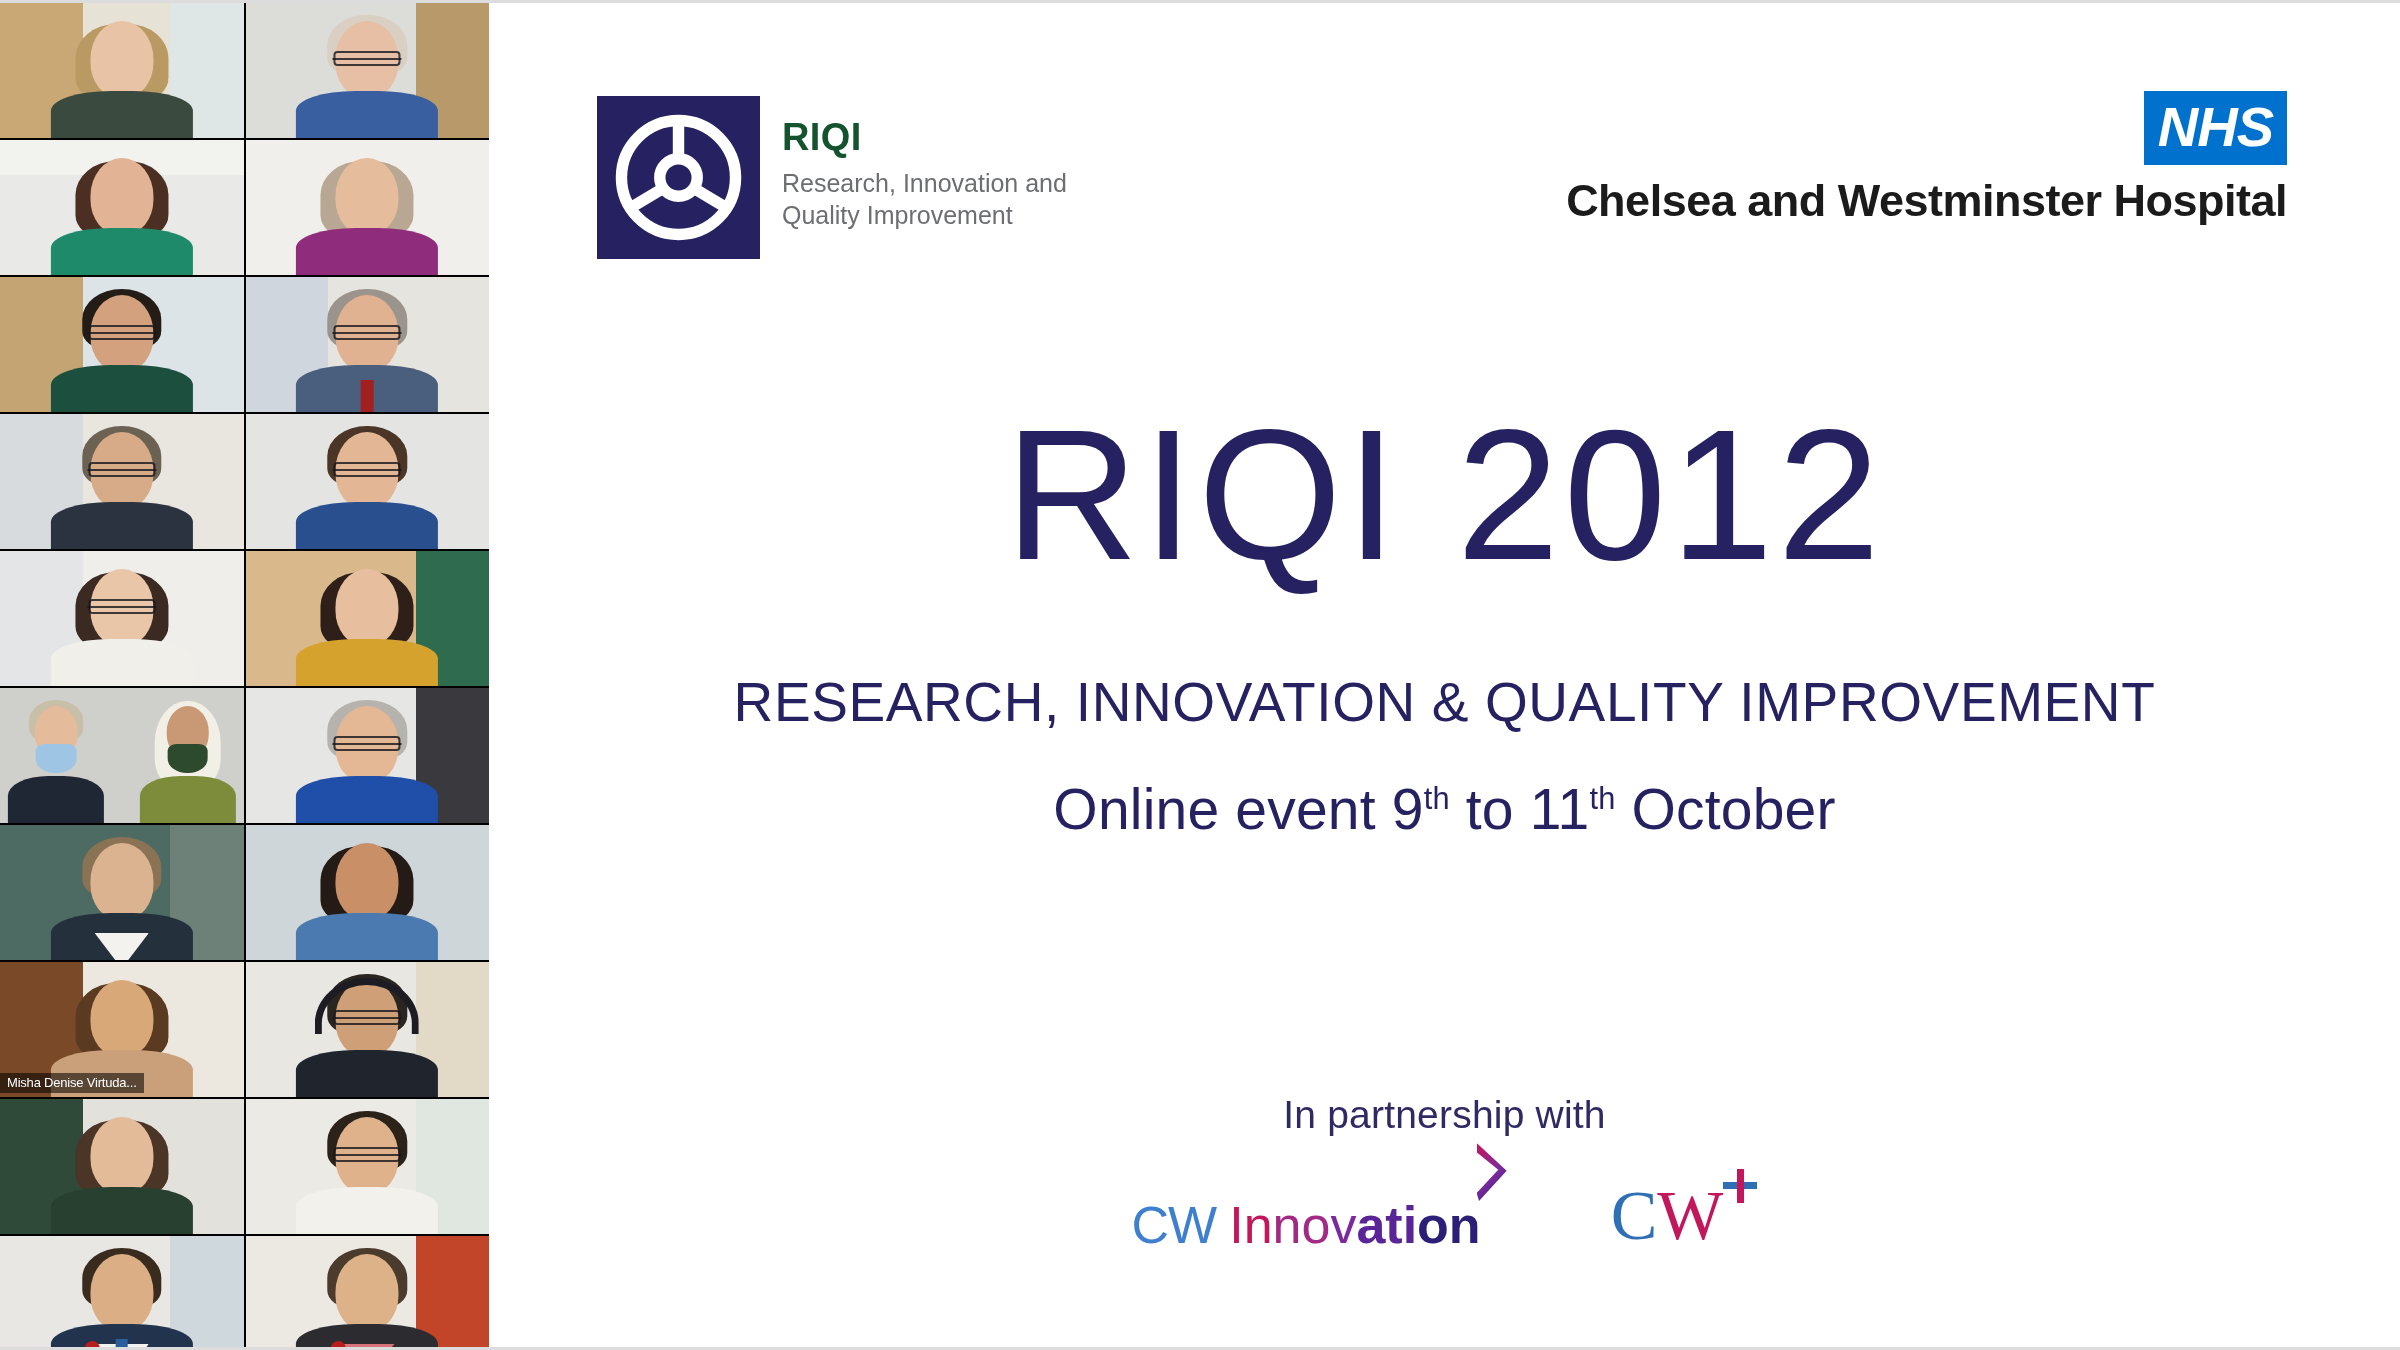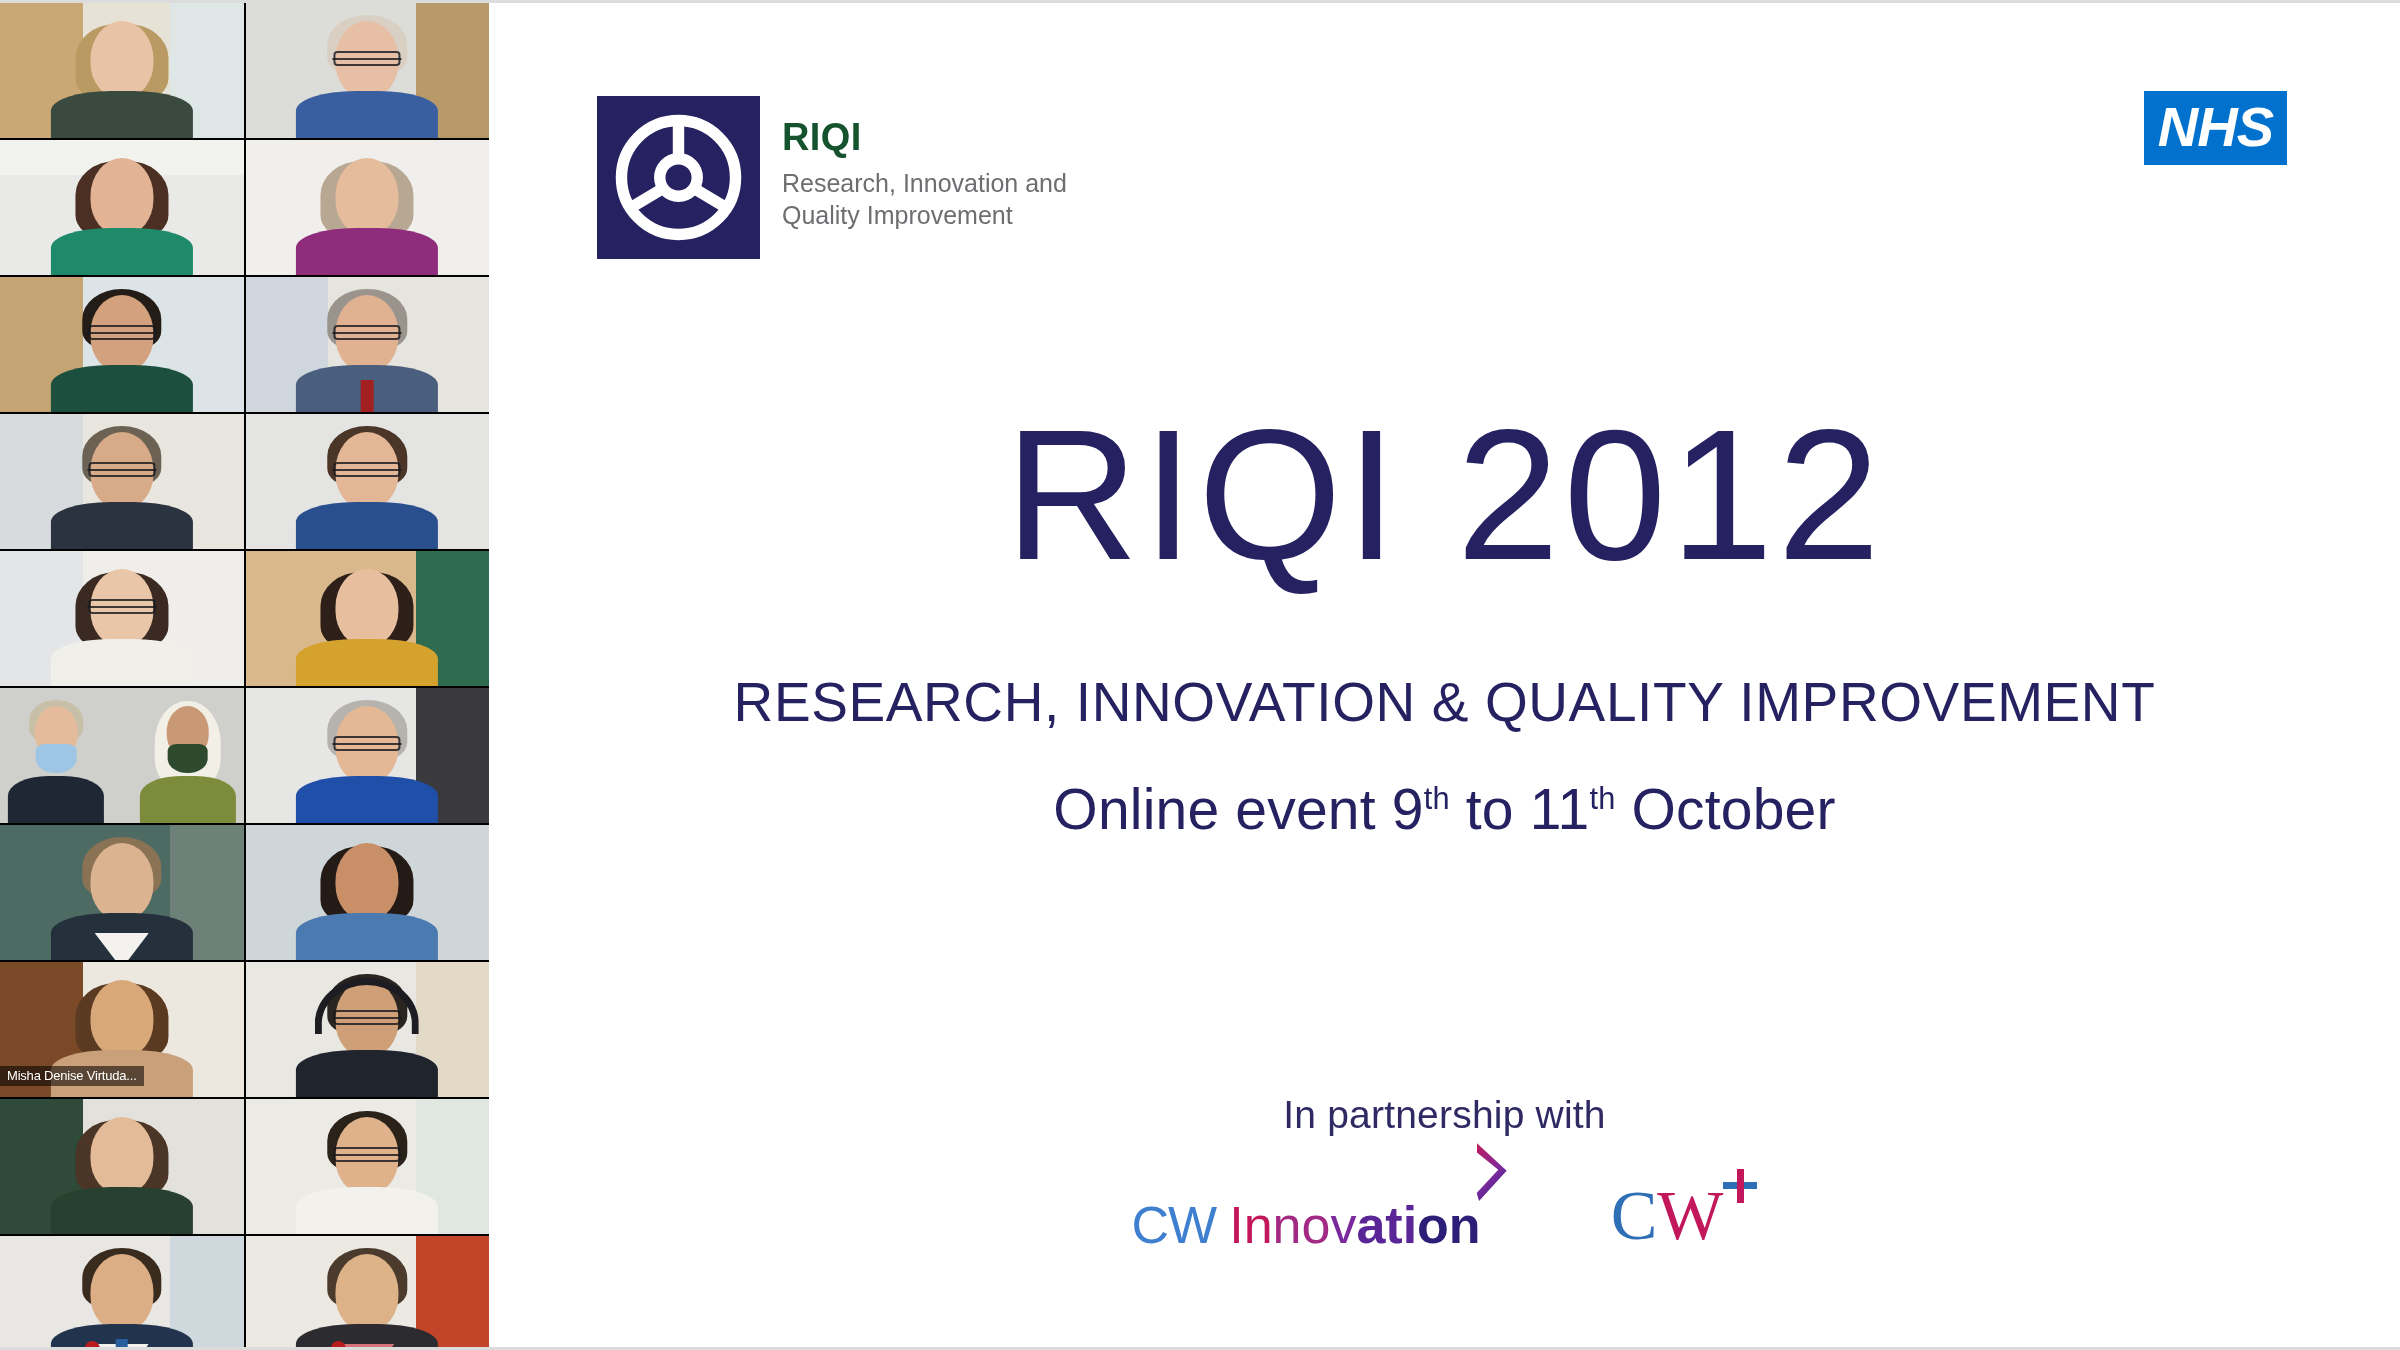--- a/index.html
+++ b/index.html
@@ -110,21 +110,21 @@
     width:11%; padding-bottom:11%; height:0; border-radius:50%;
     background:#b81c1c;
   }
   .dual .person { width:38%; }
   .dual .p2 { left:auto; right:4%; transform:none; }
   .dual .p1 { left:4%; transform:none; }
 
   .namebar {
     position: absolute;
     left: 0;
-    bottom: 11px;
+    bottom: 4px;
     max-width: 100%;
     padding: 2px 7px 3px 7px;
     background: rgba(0,0,0,0.56);
     color: #ffffff;
     font-family: "Liberation Sans", sans-serif;
     font-size: 13px;
     line-height: 15px;
     white-space: nowrap;
     overflow: hidden;
     text-overflow: ellipsis;
@@ -638,20 +638,21 @@
         <div class="wordmark">RIQI</div>
         <div class="tagline">
           <div>Research, Innovation and</div>
           <div>Quality Improvement</div>
         </div>
       </div>
     </div>
 
     <div class="trust-lockup">
       <div class="nhs-box">NHS</div>
+      <div class="trust-name">Chelsea and Westminster Hospital</div>
     </div>
 
     <div class="headline-block">
       <div class="headline">RIQI 2012</div>
       <div class="subhead">RESEARCH, INNOVATION &amp; QUALITY IMPROVEMENT</div>
       <div class="eventline"><span>Online event 9</span><sup>th</sup><span> to 11</span><sup>th</sup><span> October</span></div>
     </div>
 
     <div class="partner-block">
       <div class="partner-label">In partnership with</div>

